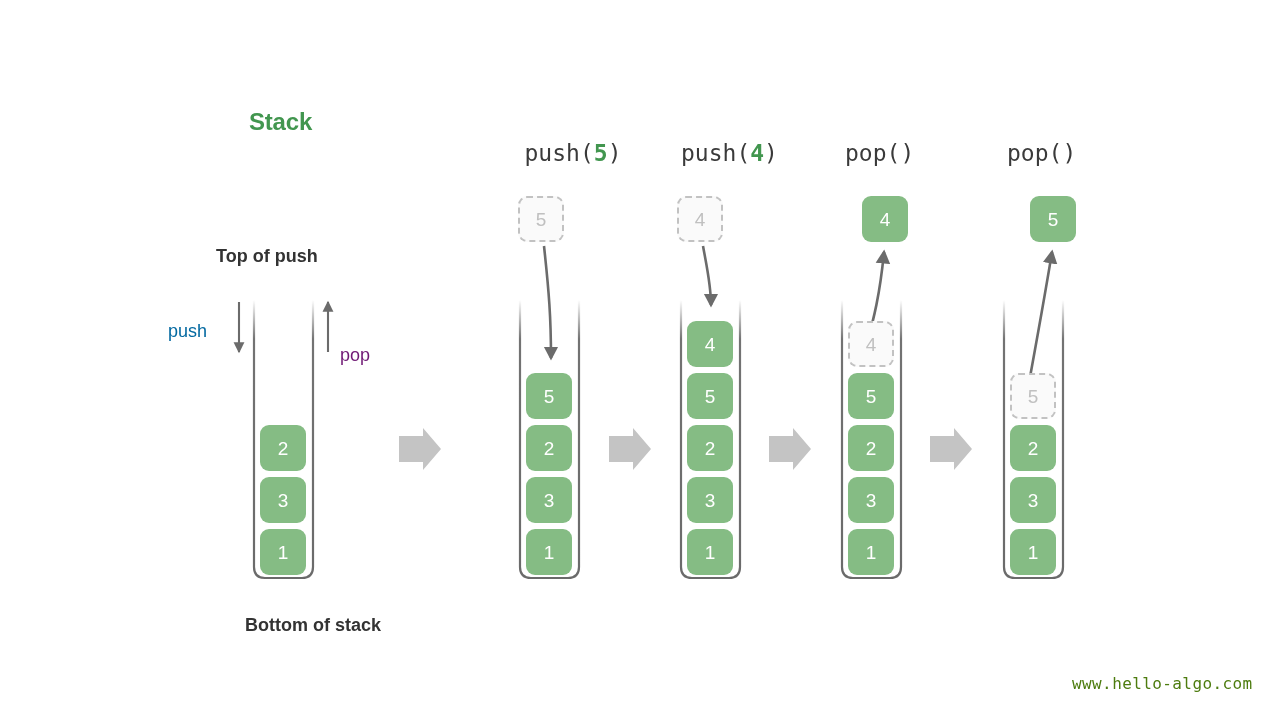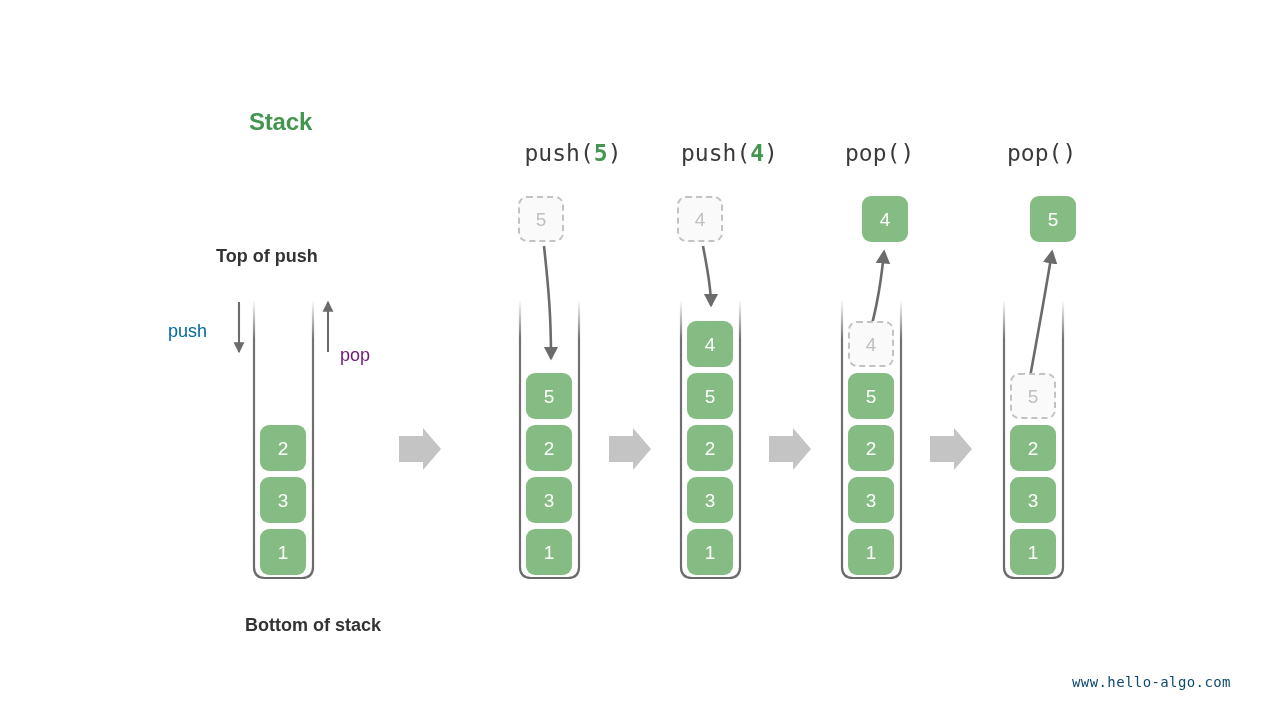--- a/index.html
+++ b/index.html
@@ -91,22 +91,22 @@
     white-space: nowrap;
     text-align: center;
   }
   .op-label .arg { color: #42964f; font-weight: bold; }
 
   .watermark {
     position: absolute;
     left: 1072px;
     top: 674px;
     font-family: "DejaVu Sans Mono", "Liberation Mono", monospace;
-    font-size: 14px;
-    color: #0c4a6e;
+    font-size: 16px;
+    color: #4d7c0f;
     white-space: nowrap;
     letter-spacing: 0.4px;
   }
 
   
   .cell {
     position: absolute;
     width: 46px;
     height: 46px;
     border-radius: 9px;

